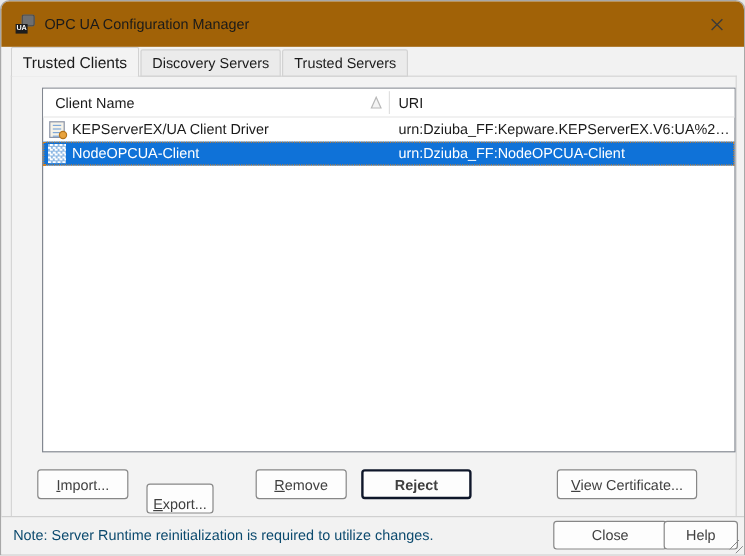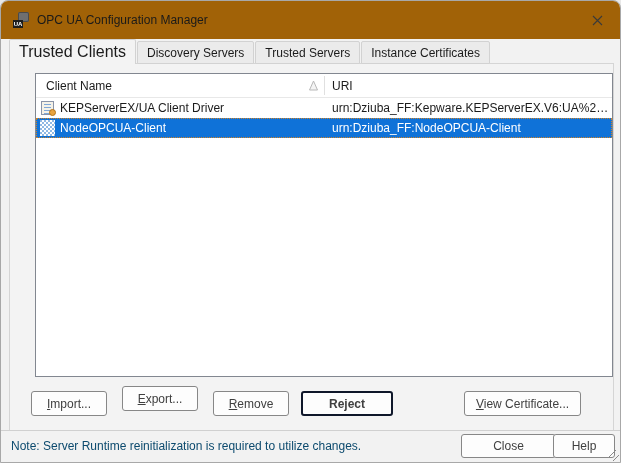--- a/index.html
+++ b/index.html
@@ -51,21 +51,21 @@
     display: flex; align-items: flex-end; z-index: 3;
   }
   .tab {
     height: 23px; padding: 0 9px; margin-right: 1px;
     display: flex; align-items: center; white-space: nowrap;
     background: #ebebeb; border: 1px solid #d2d2d2;
     border-radius: 2px 2px 0 0; cursor: pointer;
   }
   .tab.active {
     height: 25px; background: #f3f3f3; border-bottom: none;
-    font-size: 16px;
+    font-size: 13px;
   }
   
   .tabpane {
     position: absolute; left: 8px; top: 62px; width: 605px; height: 367px;
     background: #f3f3f3;
     border: 1px solid #d5d5d5; border-bottom: none;
     z-index: 1;
   }
   
   .listview {
@@ -113,21 +113,21 @@
   
   .btn {
     position: absolute; height: 25px;
     background: #fdfdfd; border: 1px solid #878787; border-radius: 3px;
     font-family: "Liberation Sans", sans-serif; font-size: 12px; color: #404040;
     display: flex; align-items: center; justify-content: center;
     cursor: pointer; z-index: 2; white-space: nowrap;
   }
   .accel { text-decoration: underline; }
   #btn-import { left: 30px;  top: 390px; width: 76px; }
-  #btn-export { left: 121px; top: 385px; width: 76px; }
+  #btn-export { left: 121px; top: 402px; width: 56px; align-items: flex-end; }
   #btn-remove { left: 212px; top: 390px; width: 76px; }
   #btn-reject { left: 300px; top: 390px; width: 92px; border: 2px solid #0f172a; font-weight: bold; }
   #btn-viewcert { left: 463px; top: 390px; width: 117px; }
   
   .footer {
     position: absolute; left: 0; top: 429px; width: 100%; height: 34px;
     background: #f2f2f2; border-top: 1px solid #d0d0d0; z-index: 4;
   }
   .footer-note {
     position: absolute; left: 10px; top: 0; height: 30px;
@@ -161,23 +161,20 @@
 
   <div class="tabstrip">
     <div class="tab active">
         <span>Trusted Clients</span>
       </div>
     <div class="tab">
         <span>Discovery Servers</span>
       </div>
     <div class="tab">
         <span>Trusted Servers</span>
-      </div>
-    <div class="tab">
-        <span>Instance Certificates</span>
       </div>
   </div>
 
   <div class="tabpane"></div>
 
   <div class="listview">
     <div class="list-header">
       <div class="col-name-label">Client Name</div>
       <svg class="sort-indicator" width="13" height="13" viewBox="0 0 13 13">
         <path d="M6.5 2 L10.5 11 L2.5 11 Z" fill="#f4f4f4" stroke="#b8b8b8" stroke-width="1"></path>

